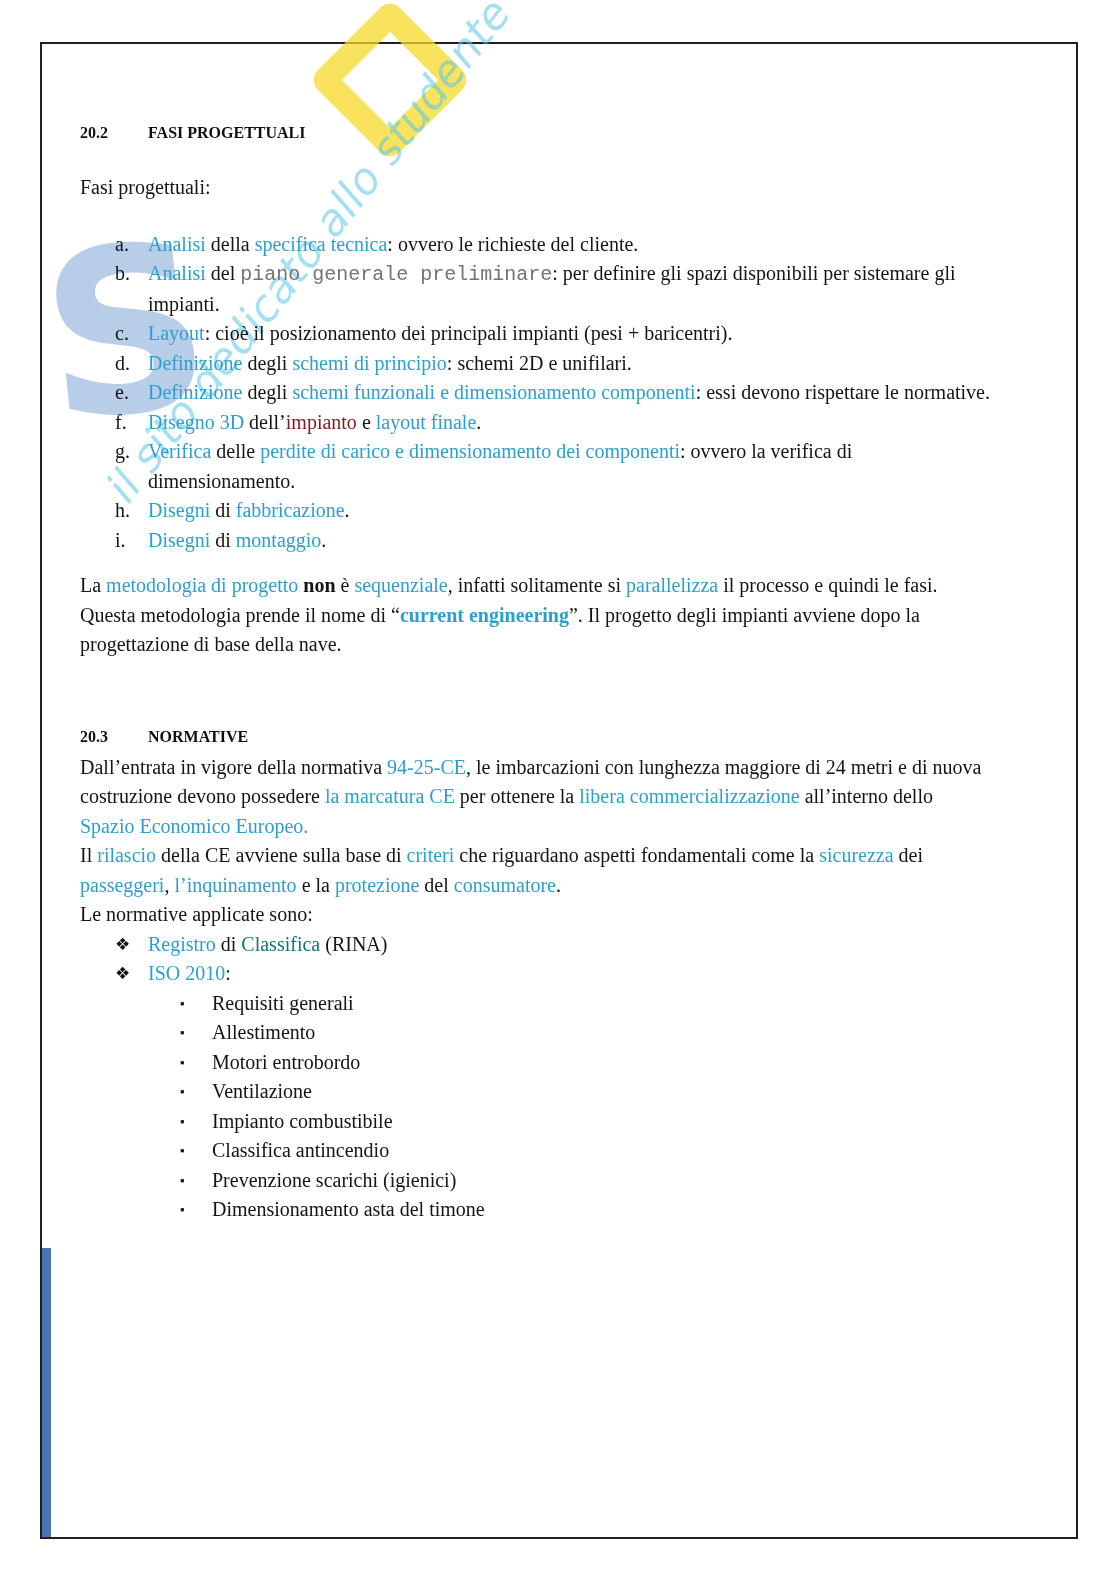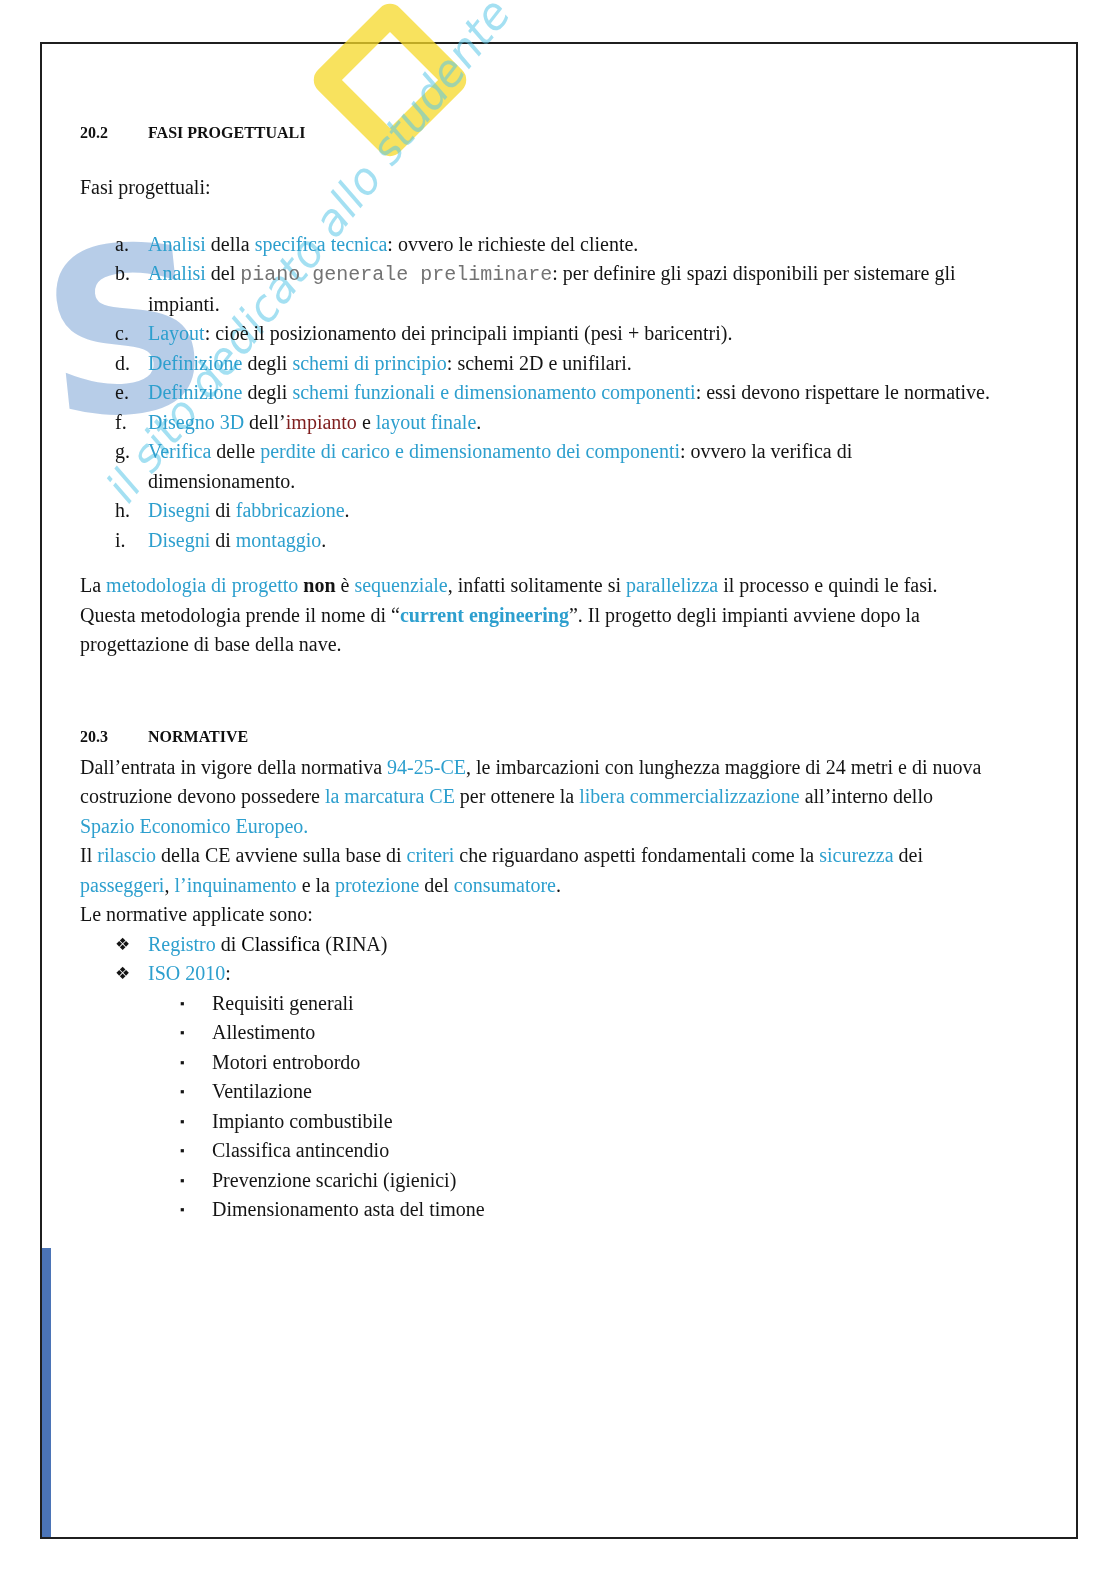--- a/index.html
+++ b/index.html
@@ -130,21 +130,21 @@
       <span class="h-num">20.3</span><span class="h-title">NORMATIVE</span>
     </h2>
 
     <p><span>Dall’entrata in vigore della normativa </span><span style="color: rgb(45, 159, 206);">94-25-CE</span><span>, le imbarcazioni con lunghezza maggiore di 24 metri e di nuova costruzione devono possedere </span><span style="color: rgb(45, 159, 206);">la marcatura CE</span><span> per ottenere la </span><span style="color: rgb(45, 159, 206);">libera commercializzazione</span><span> all’interno dello </span><span style="color: rgb(45, 159, 206);">Spazio Economico Europeo.</span></p>
     <p><span>Il </span><span style="color: rgb(45, 159, 206);">rilascio</span><span> della CE avviene sulla base di </span><span style="color: rgb(45, 159, 206);">criteri</span><span> che riguardano aspetti fondamentali come la </span><span style="color: rgb(45, 159, 206);">sicurezza</span><span> dei </span><span style="color: rgb(45, 159, 206);">passeggeri</span><span>, </span><span style="color: rgb(45, 159, 206);">l’inquinamento</span><span> e la </span><span style="color: rgb(45, 159, 206);">protezione</span><span> del </span><span style="color: rgb(45, 159, 206);">consumatore</span><span>.</span></p>
     <p>Le normative applicate sono:</p>
 
     <div class="bullets" id="bullets">
         <div class="brow">
           <span class="bmark">❖</span>
-          <span><span style="color: rgb(45, 159, 206);">Registro</span><span> di </span><span style="color: #000000; text-align: center;">Classifica</span><span> (RINA)</span></span>
+          <span><span style="color: rgb(45, 159, 206);">Registro</span><span> di </span><span style="color: #0f766e; text-align: center;">Classifica</span><span> (RINA)</span></span>
         </div>
         <div class="brow">
           <span class="bmark">❖</span>
           <span><span style="color: rgb(45, 159, 206); text-align: right;">ISO 2010</span><span>:</span></span>
         </div>
       </div>
     <div class="subbullets" id="subbullets">
         <div class="srow">
           <span class="smark">▪</span>
           <span>Requisiti generali</span>

